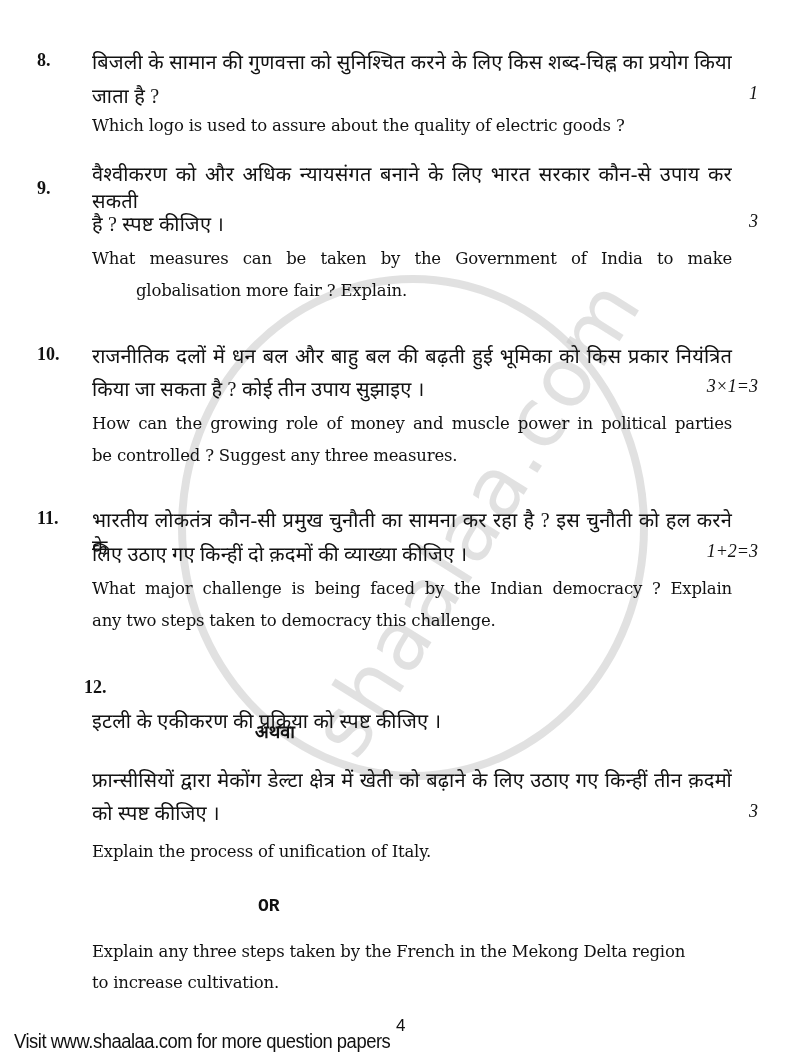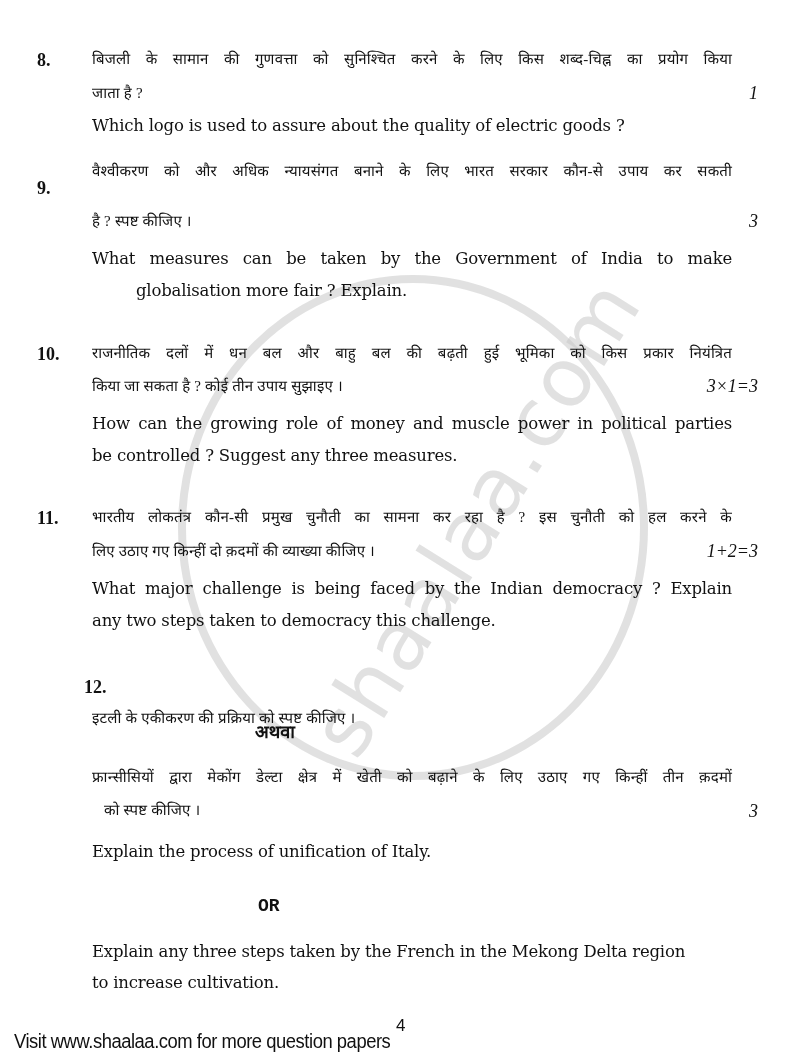--- a/index.html
+++ b/index.html
@@ -1,19 +1,19 @@
 <!DOCTYPE html>
 <html><head>
 <meta charset="utf-8">
 <style>
   html, body { margin: 0; padding: 0; background: #ffffff; }
   body { width: 800px; height: 1060px; position: relative; overflow: hidden; color: #111; }
   .abs { position: absolute; white-space: nowrap; }
   .qnum { position: absolute; left: 37px; font-family: "Liberation Serif", serif; font-weight: bold; font-size: 18px; }
-  .line-hi { position: absolute; left: 92px; font-family: "Liberation Serif", serif; font-size: 15px; letter-spacing: 0.2px; }
+  .line-hi { position: absolute; left: 92px; font-family: "Liberation Serif", serif; font-size: 20px; letter-spacing: 0.2px; }
   .line-en { position: absolute; left: 92px; font-family: "DejaVu Serif", "Liberation Serif", serif; font-size: 16.5px; letter-spacing: -0.2px; }
   .justify { width: 640px; text-align: justify; text-align-last: justify; }
   .marks { position: absolute; right: 42px; font-family: "Liberation Serif", serif; font-style: italic; font-size: 18px; text-align: right; }
   .center-heading { position: absolute; font-family: Liberation Mono, monospace; font-weight: bold; font-size: 18px; }
   .watermark-circle {
     position: absolute; left: 178px; top: 275px; width: 470px; height: 505px;
     border: 8px solid rgba(200,200,200,0.55); border-radius: 50%; box-sizing: border-box;
     pointer-events: none;
   }
   .watermark-text {
@@ -64,21 +64,21 @@
   <div class="marks" style="top:541px;">1+2=3</div>
   <div class="line-en justify" style="top:579px;">What major challenge is being faced by the Indian democracy ? Explain</div>
   <div class="line-en" style="top:611px;">any two steps taken to democracy this challenge.</div>
 </section>
 
 <section>
   <div class="qnum" style="top:677px;margin-left:47px;">12.</div>
   <div class="line-hi" style="top:707px;">इटली के एकीकरण की प्रक्रिया को स्पष्ट कीजिए ।</div>
   <div class="center-heading" style="left:255px; top:719px;">अथवा</div>
   <div class="line-hi justify" style="top:766px;">फ्रान्सीसियों द्वारा मेकोंग डेल्टा क्षेत्र में खेती को बढ़ाने के लिए उठाए गए किन्हीं तीन क़दमों</div>
-  <div class="line-hi" style="top:799px;margin-left:12px;">को स्पष्ट कीजिए ।</div>
+  <div class="line-hi" style="top:799px;">को स्पष्ट कीजिए ।</div>
   <div class="marks" style="top:801px;">3</div>
   <div class="line-en" style="top:842px;">Explain the process of unification of Italy.</div>
   <div class="center-heading" style="left:258px; top:896px;text-align:right;">OR</div>
   <div class="line-en" style="top:942px;">Explain any three steps taken by the French in the Mekong Delta region</div>
   <div class="line-en" style="top:973px;">to increase cultivation.</div>
 </section>
 
 <footer>
   <div class="footer-code abs">532/2</div>
   <div class="footer-page abs">4</div>

